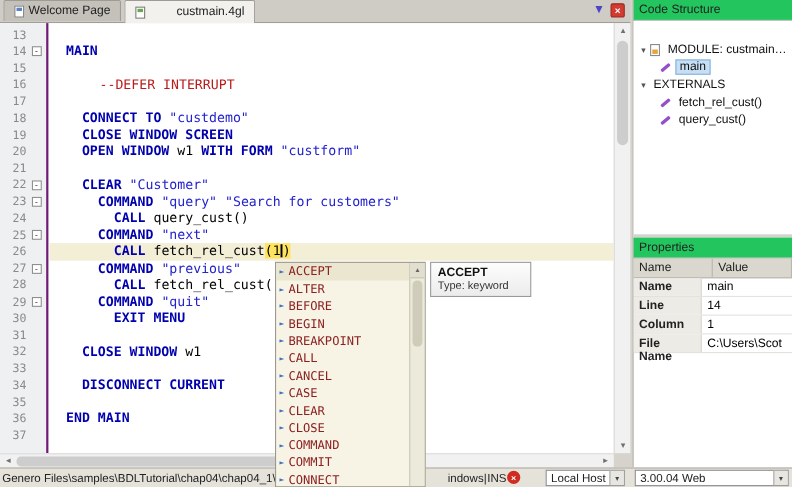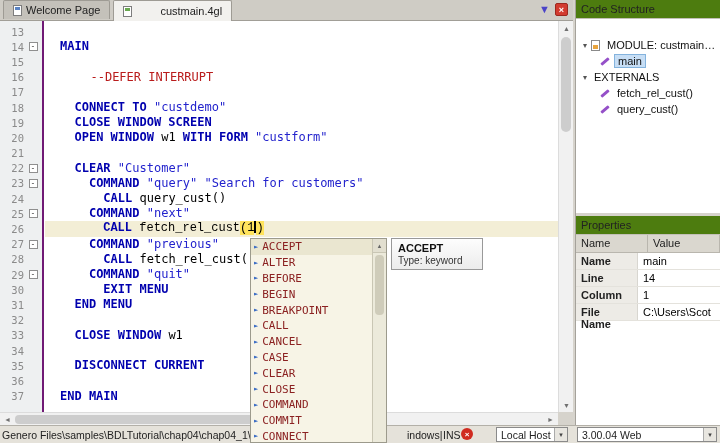--- a/index.html
+++ b/index.html
@@ -27,39 +27,39 @@
   .gutter { position:absolute; left:0; top:0; width:44px; height:100%; background:#eef0f1;
             border-right:2px solid #701a75; padding-top:3px; }
   .gut-row { height:15.2px; display:flex; align-items:center; }
   .lnum { width:24px; text-align:right; font:10.5px "DejaVu Sans Mono", monospace; color:#8a8a8a; }
   .foldcol { width:18px; display:flex; justify-content:center; }
   .foldbox { width:9px; height:9px; border:1px solid #8f8f8f; background:#fff;
              font:8px/7px "DejaVu Sans Mono", monospace; color:#444; text-align:center; }
   .code { position:absolute; left:45px; top:0; right:0; bottom:0; padding-top:3px; }
   .line { height:15.2px; line-height:15.2px; white-space:pre; font:12px "DejaVu Sans Mono", monospace;
           color:#000; padding-left:15px; }
-  .line.current { background:#f3eed6;font-family:Liberation Mono, monospace; }
+  .line.current { background:#f3eed6; }
   .kw  { color:#0000ae; font-weight:bold; }
   .str { color:#2323cd; }
   .cmt { color:#b91c1c;margin-left:16px; }
   .hl  { background:#ffe35c; }
   .pl  { color:#000; }
   .cursor { display:inline-block; width:2px; height:12px; background:#000; vertical-align:-2px; }
 
   
   .vscroll { position:absolute; left:558px; top:21px; width:15px; height:391px; background:#f1f1f1; border-left:1px solid #dcdcdc; }
   .sc-btn { position:absolute; width:15px; height:14px; color:#707070; font-size:7px;
             display:flex; align-items:center; justify-content:center; }
   .vthumb { position:absolute; left:2px; top:16px; width:10px; height:95px; background:#cdcdcd; border-radius:5px; }
   .hscroll { position:absolute; left:0; top:412px; width:558px; height:13px; background:#f1f1f1; border-top:1px solid #dcdcdc; }
   .hthumb { position:absolute; left:15px; top:2px; width:270px; height:9px; background:#cdcdcd; border-radius:4px; }
 
   
   .rpanel { position:absolute; left:575px; top:0; width:145px; height:425px; background:#fff; border-left:1px solid #a5a29b; }
-  .phead { height:19px; background:#4d7c0f; border-bottom:1px solid #c3c0b8; font-size:11px; color:#222;
+  .phead { height:19px; background:#22c55e; border-bottom:1px solid #c3c0b8; font-size:11px; color:#222;
            display:flex; align-items:center; padding:0 5px; }
   .tree { height:197px; background:#fff; overflow:hidden; padding-top:18px; border-bottom:3px solid #d6d3cc; }
   .tree-row { height:16px; display:flex; align-items:center; font-size:11px; color:#111; }
   .expander { width:12px; color:#555; font-size:8px; text-align:center; flex:none; }
   .icon-module { width:9px; height:11px; background:#fff; border:1px solid #8a8a8a; position:relative; margin-right:4px; flex:none; }
   .icon-module::after { content:""; position:absolute; left:1px; top:4px; width:5px; height:4px; background:#e8a33d; }
   .icon-func { width:10px; height:3px; background:#9550c8; border-radius:1px; transform:rotate(-40deg); margin-right:4px; flex:none; }
   .tree-label { padding:0 3px; white-space:nowrap; overflow:hidden; text-overflow:ellipsis; }
   .tree-label.sel { background:#c7def5; border:1px solid #84b3dd; }
   .pcols { display:flex; height:18px; background:#dad7cf; border-bottom:1px solid #b9b6ae; }
@@ -254,21 +254,20 @@
         <div class="line"></div>
         <div class="line"><span class="pl">  </span><span class="kw">CLEAR</span><span class="pl"> </span><span class="str">"Customer"</span></div>
         <div class="line"><span class="pl">    </span><span class="kw">COMMAND</span><span class="pl"> </span><span class="str">"query"</span><span class="pl"> </span><span class="str">"Search for customers"</span></div>
         <div class="line"><span class="pl">      </span><span class="kw">CALL</span><span class="pl"> query_cust()</span></div>
         <div class="line"><span class="pl">    </span><span class="kw">COMMAND</span><span class="pl"> </span><span class="str">"next"</span></div>
         <div class="line current"><span class="pl">      </span><span class="kw">CALL</span><span class="pl"> fetch_rel_cust</span><span class="hl">(1</span><span class="cursor"></span><span class="hl">)</span></div>
         <div class="line"><span class="pl">    </span><span class="kw">COMMAND</span><span class="pl"> </span><span class="str">"previous"</span></div>
         <div class="line"><span class="pl">      </span><span class="kw">CALL</span><span class="pl"> fetch_rel_cust(</span></div>
         <div class="line"><span class="pl">    </span><span class="kw">COMMAND</span><span class="pl"> </span><span class="str">"quit"</span></div>
         <div class="line"><span class="pl">      </span><span class="kw">EXIT MENU</span></div>
-        <div class="line"><span class="pl">  </span><span class="kw">END MENU</span></div>
         <div class="line"></div>
         <div class="line"><span class="pl">  </span><span class="kw">CLOSE WINDOW</span><span class="pl"> w1</span></div>
         <div class="line"></div>
         <div class="line"><span class="pl">  </span><span class="kw">DISCONNECT CURRENT</span></div>
         <div class="line"></div>
         <div class="line"><span class="kw">END MAIN</span></div>
       </div>
   </div>
 
   <div class="vscroll">

